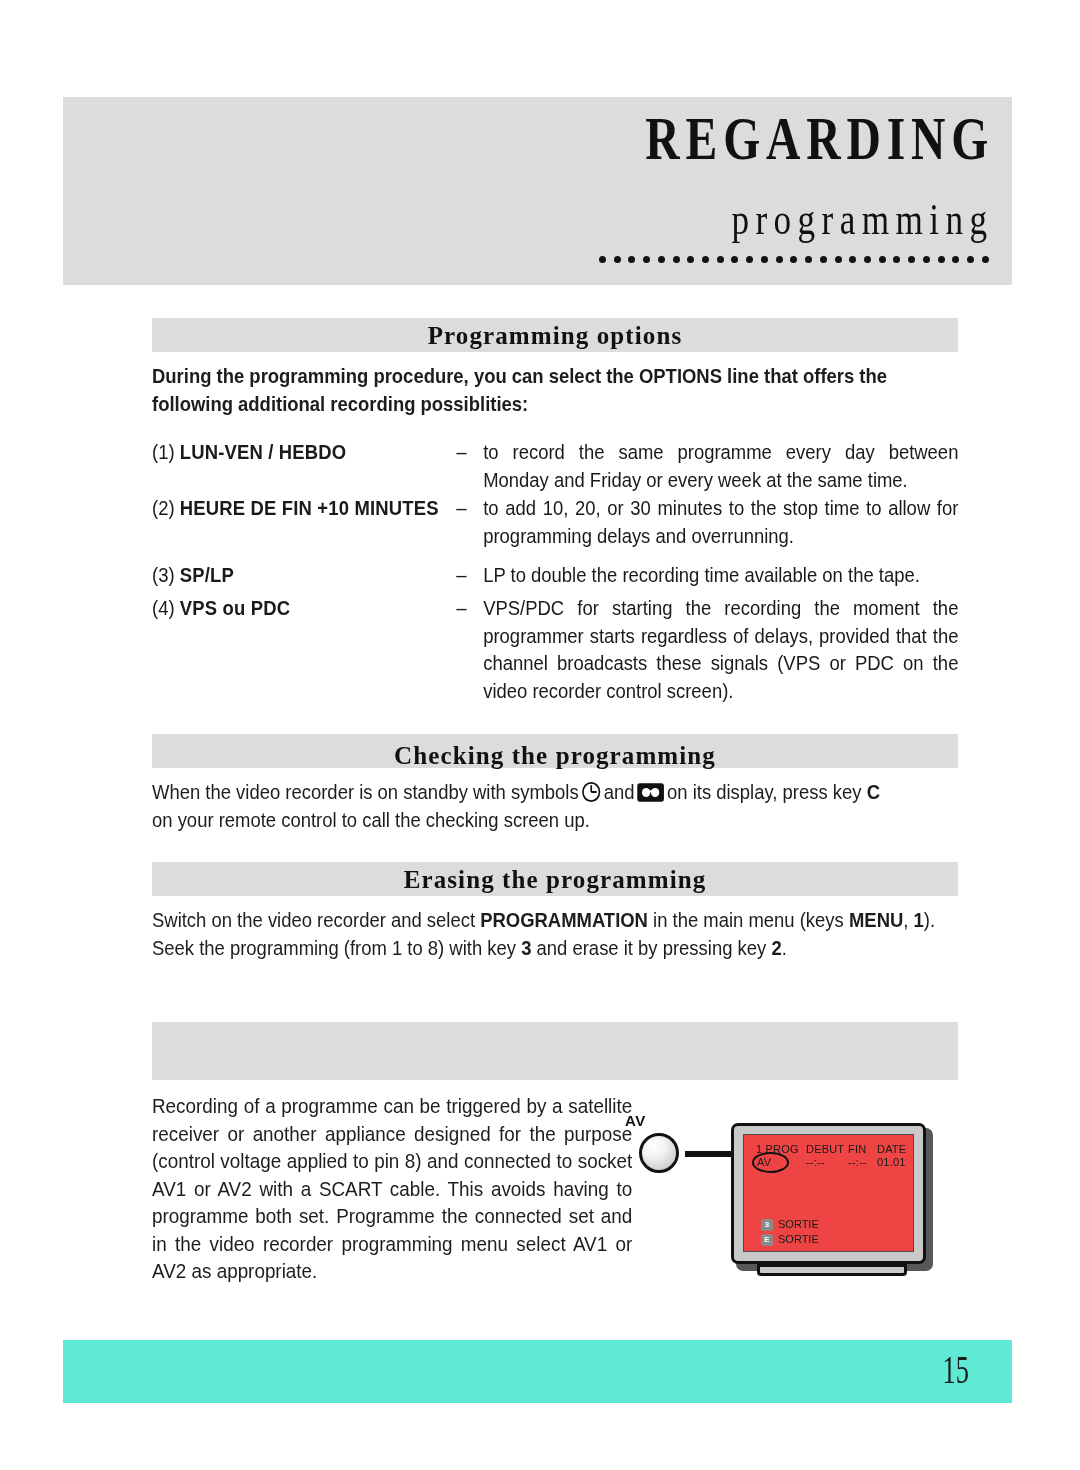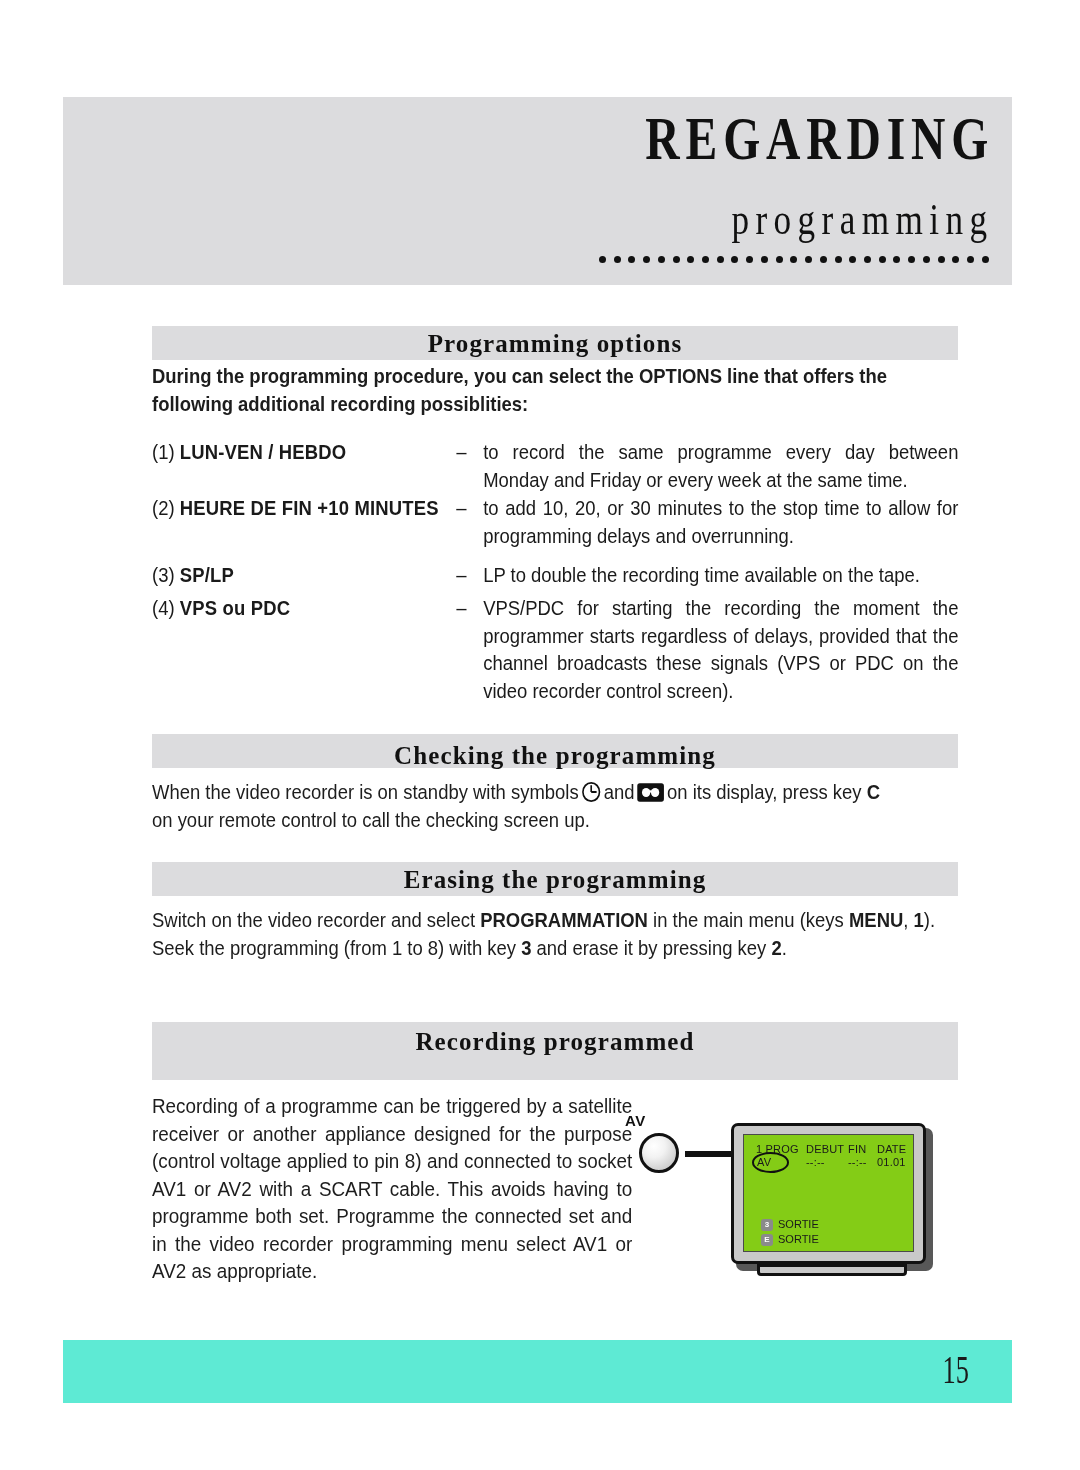--- a/index.html
+++ b/index.html
@@ -246,21 +246,21 @@
     border: 3px solid #111;
     border-radius: 7px;
     box-sizing: border-box;
   }
   .tv-screen {
     position: absolute;
     left: 9px;
     top: 8px;
     width: 171px;
     height: 118px;
-    background: #84cc16;
+    background: #ef4444;
     border: 1.5px solid #4a4a4a;
     box-sizing: border-box;
   }
   .tv-base {
     position: absolute;
     left: 26px;
     top: 141px;
     width: 150px;
     height: 12px;
     background: #c9c9c9;
@@ -381,21 +381,21 @@
       <i></i>
       <i></i>
       <i></i>
       <i></i>
       <i></i>
       <i></i>
       <i></i>
     </div>
 </div>
 
-<div class="sec-bar" style="top:326px; height:34px; padding-top:4px;">Programming options</div>
+<div class="sec-bar" style="top:318px; height:34px; padding-top:4px;">Programming options</div>
 
 <div class="body-text intro" style="top:362px; width:900px;">During the programming procedure, you can select the OPTIONS line that offers the following additional recording possiblities:</div>
 
 <div class="opt-row" style="top:438px;">
   <div class="opt-term">
     <span class="num">(1)</span>
     <span class="name">LUN-VEN / HEBDO</span>
   </div>
   <div class="opt-dash" style="left:338px;">–</div>
   <div class="opt-desc">to record the same programme every day between Monday and Friday or every week at the same time.</div>
@@ -451,21 +451,20 @@
   <span class="b">PROGRAMMATION</span>
   <span>in the main menu (keys</span>
   <span class="b">MENU</span><span>,</span>
   <span class="b">1</span><span>). Seek the programming (from 1 to 8) with key</span>
   <span class="b">3</span>
   <span>and erase it by pressing key</span>
   <span class="b">2</span><span>.</span>
 </div>
 
 <div class="sec-bar" style="top:1022px; height:58px; padding-top:6px; line-height:27px;">
-  <div>Recording programmed</div>
 </div>
 
 <div class="bottom-para">Recording of a programme can be triggered by a satellite receiver or another appliance designed for the purpose (control voltage applied to pin 8) and connected to socket AV1 or AV2 with a SCART cable. This avoids having to programme both set. Programme the connected set and in the video recorder programming menu select    AV1 or AV2 as appropriate.</div>
 
 <div class="illus">
   <div class="av-label">AV</div>
   <div class="av-knob"></div>
   <div class="arrow-line"></div>
   <div class="arrow-head"></div>
 

